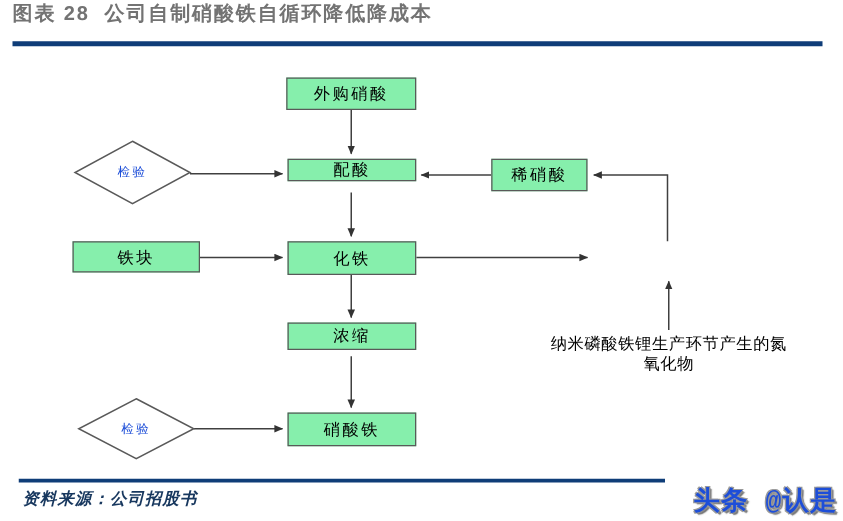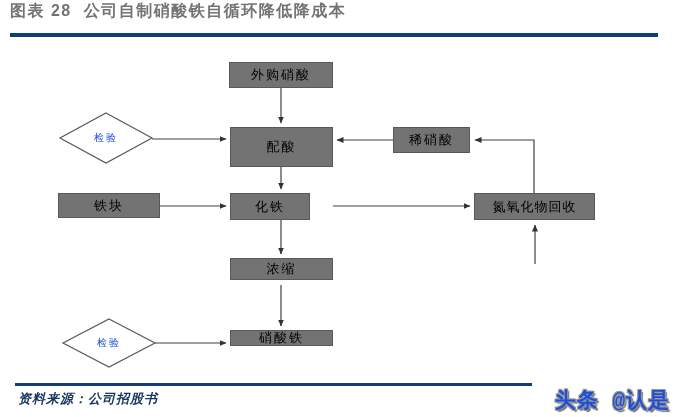--- a/index.html
+++ b/index.html
@@ -7,21 +7,21 @@
     position:relative;width:674px;height:417px;background:#ffffff;
     font-family:"Liberation Sans","DejaVu Sans",sans-serif;overflow:hidden;
   }
   .fig-title{
     position:absolute;left:10px;top:1px;font-size:16px;font-weight:bold;
     color:#737373;letter-spacing:1.5px;white-space:pre;
   }
   .rule-top{position:absolute;left:10px;top:33px;width:648px;height:4px;background:#0F3D78;}
   .rule-bottom{position:absolute;left:15px;top:383px;width:517px;height:3px;background:#0F3D78;}
   .node{
-    position:absolute;background:#737373;border:1px solid #595959;color:#000;
+    position:absolute;background:#86efac;border:1px solid #595959;color:#000;
     font-size:13px;display:flex;align-items:center;justify-content:center;
     box-sizing:border-box;letter-spacing:2px;
   }
   .diamond-label{
     position:absolute;color:#1d4ed8;font-size:10px;letter-spacing:2px;
     display:flex;align-items:center;justify-content:center;
   }
   .note{
     position:absolute;left:436px;top:267px;width:198px;color:#000;
     font-size:13px;line-height:16px;text-align:center;letter-spacing:0.5px;
@@ -68,29 +68,29 @@
       <polyline points="534,193 534,140 475,140" marker-end="url(#arr)"></polyline>
       <line x1="535" y1="264" x2="535" y2="225" marker-end="url(#arr)"></line>
     </g>
     <g fill="#ffffff" stroke="#595959" stroke-width="1.2">
       <polygon points="106,113 152,138 106,163 60,138"></polygon>
       <polygon points="109,319 155,343 109,367 63,343"></polygon>
     </g>
   </svg>
 
   <div class="node" style="left:229px;top:62px;width:104px;height:26px">外购硝酸</div>
-  <div class="node" style="left:230px;top:127px;width:103px;height:40px">配酸</div>
+  <div class="node" style="left:230px;top:127px;width:103px;height:18px">配酸</div>
   <div class="node" style="left:58px;top:193px;width:102px;height:25px">铁块</div>
   <div class="node" style="left:393px;top:127px;width:77px;height:26px">稀硝酸</div>
-  <div class="node" style="left:230px;top:193px;width:80px;height:27px">化铁</div>
-  <div class="node" style="left:474px;top:193px;width:121px;height:27px;letter-spacing:1px">氮氧化物回收</div>
+  <div class="node" style="left:230px;top:193px;width:103px;height:27px">化铁</div>
   <div class="node" style="left:230px;top:258px;width:103px;height:22px">浓缩</div>
-  <div class="node" style="left:230px;top:330px;width:103px;height:16px">硝酸铁</div>
+  <div class="node" style="left:230px;top:330px;width:103px;height:27px">硝酸铁</div>
 
   <div class="diamond-label" style="left:66px;top:126px;width:80px;height:24px">检验</div>
   <div class="diamond-label" style="left:69px;top:331px;width:80px;height:24px">检验</div>
 
+  <div class="note">纳米磷酸铁锂生产环节产生的氮氧化物</div>
 
   <div class="rule-bottom"></div>
   <div class="source">资料来源：公司招股书</div>
   <div class="watermark">头条 @认是</div>
 
 </div>
 
 </body></html>

